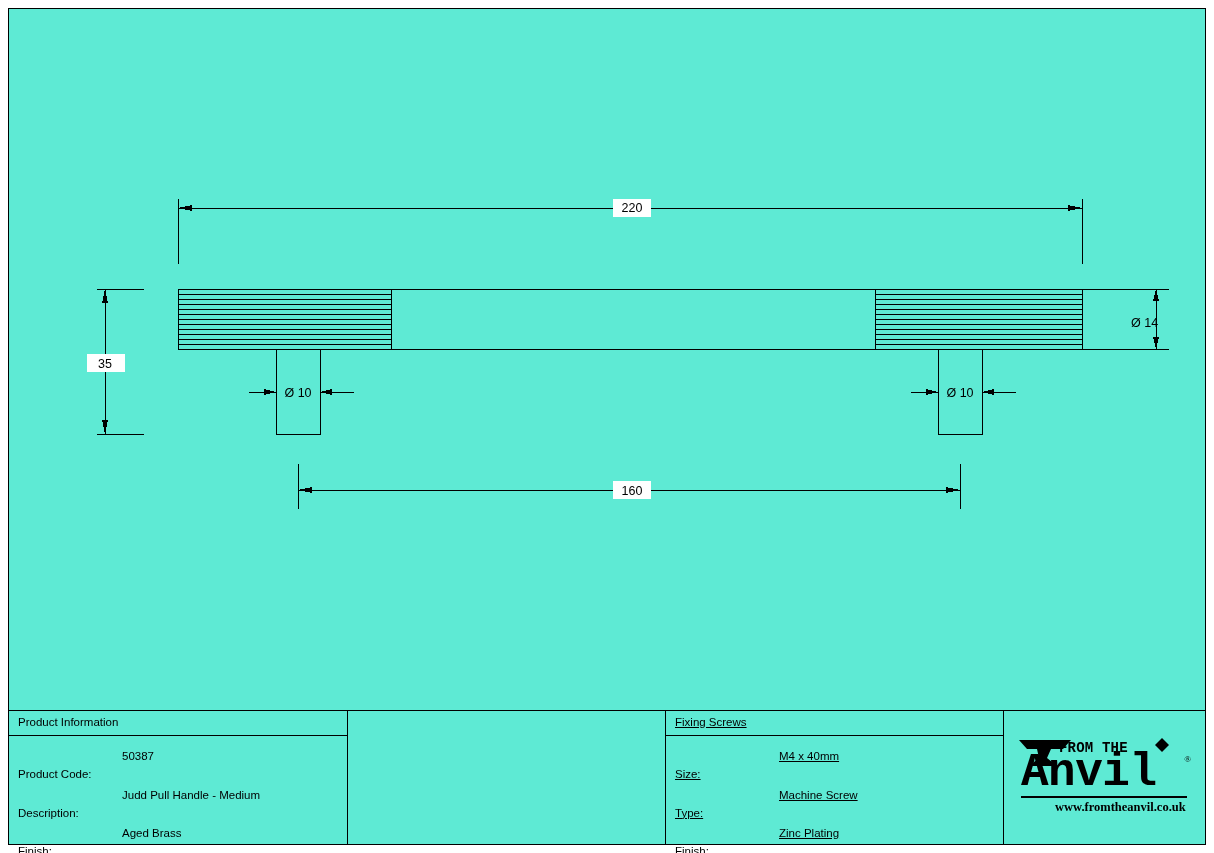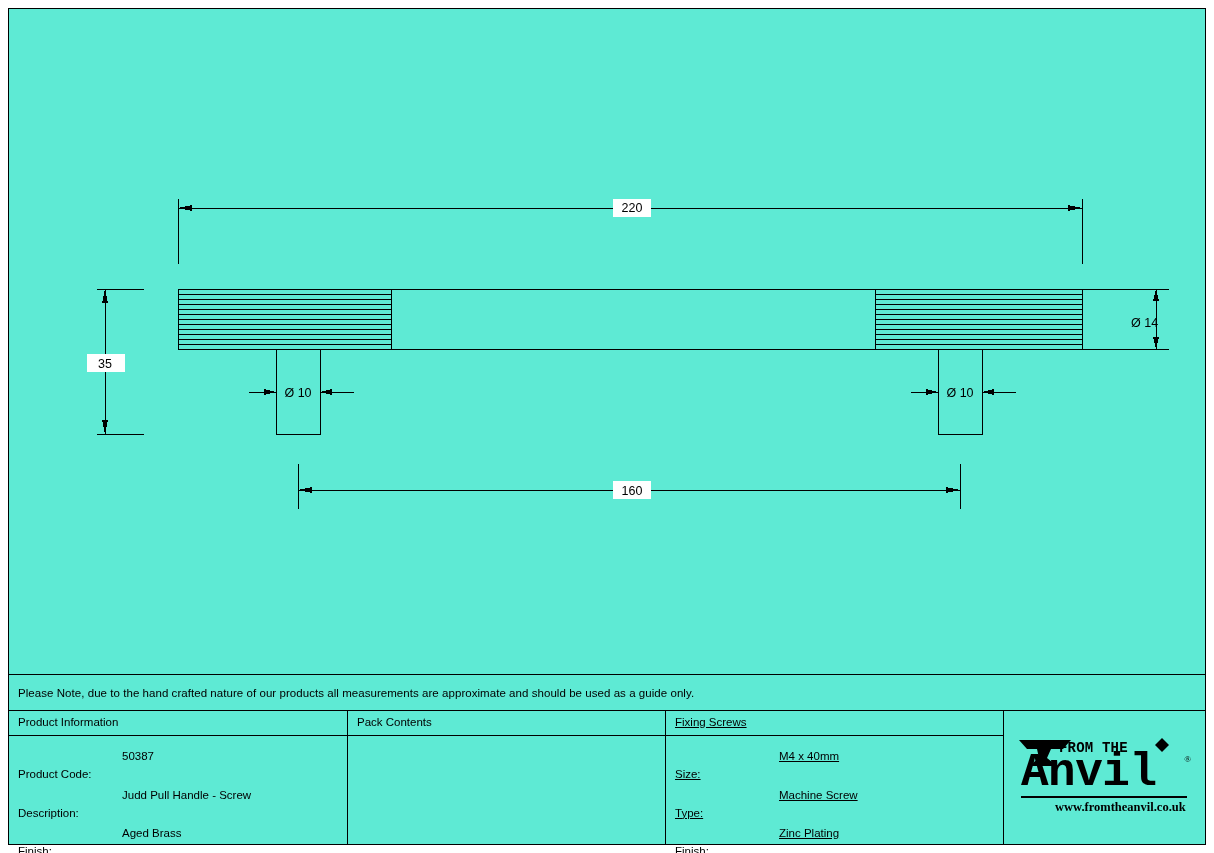--- a/index.html
+++ b/index.html
@@ -223,46 +223,42 @@
 
       <text class="dim-text" x="289" y="388" text-anchor="middle">Ø 10</text>
 
       <text class="dim-text" x="951" y="388" text-anchor="middle">Ø 10</text>
 
       <rect x="604" y="472" width="38" height="18" fill="#fff" stroke="none"></rect>
       <text class="dim-text" x="623" y="486" text-anchor="middle">160</text>
     </svg>
   </div>
 
-  <div id="note-row">
-    <div id="note-text">Please Note, due to the hand crafted nature of our products all measurements are approximate and should be used as a guide only.</div>
-  </div>
 
   <div id="info-row">
 
     <div class="info-col col-prod">
       <div class="col-head">Product Information</div>
       <div class="col-body">
         <div class="kv">
           <span class="k">Product Code:</span>
           <span class="v">50387</span>
         </div>
         <div class="kv">
           <span class="k">Description:</span>
-          <span class="v">Judd Pull Handle - Screw</span>
+          <span class="v">Judd Pull Handle - Medium</span>
         </div>
         <div class="kv">
           <span class="k">Finish:</span>
           <span class="v">Aged Brass</span>
         </div>
       </div>
     </div>
 
     <div class="info-col col-pack">
-      <div class="col-head">Pack Contents</div>
     </div>
 
     <div class="info-col col-fix">
       <div class="col-head">Fixing Screws</div>
       <div class="col-body fix">
         <div class="kv">
           <span class="k">Size:</span>
           <span class="v">M4 x 40mm</span>
         </div>
         <div class="kv">

